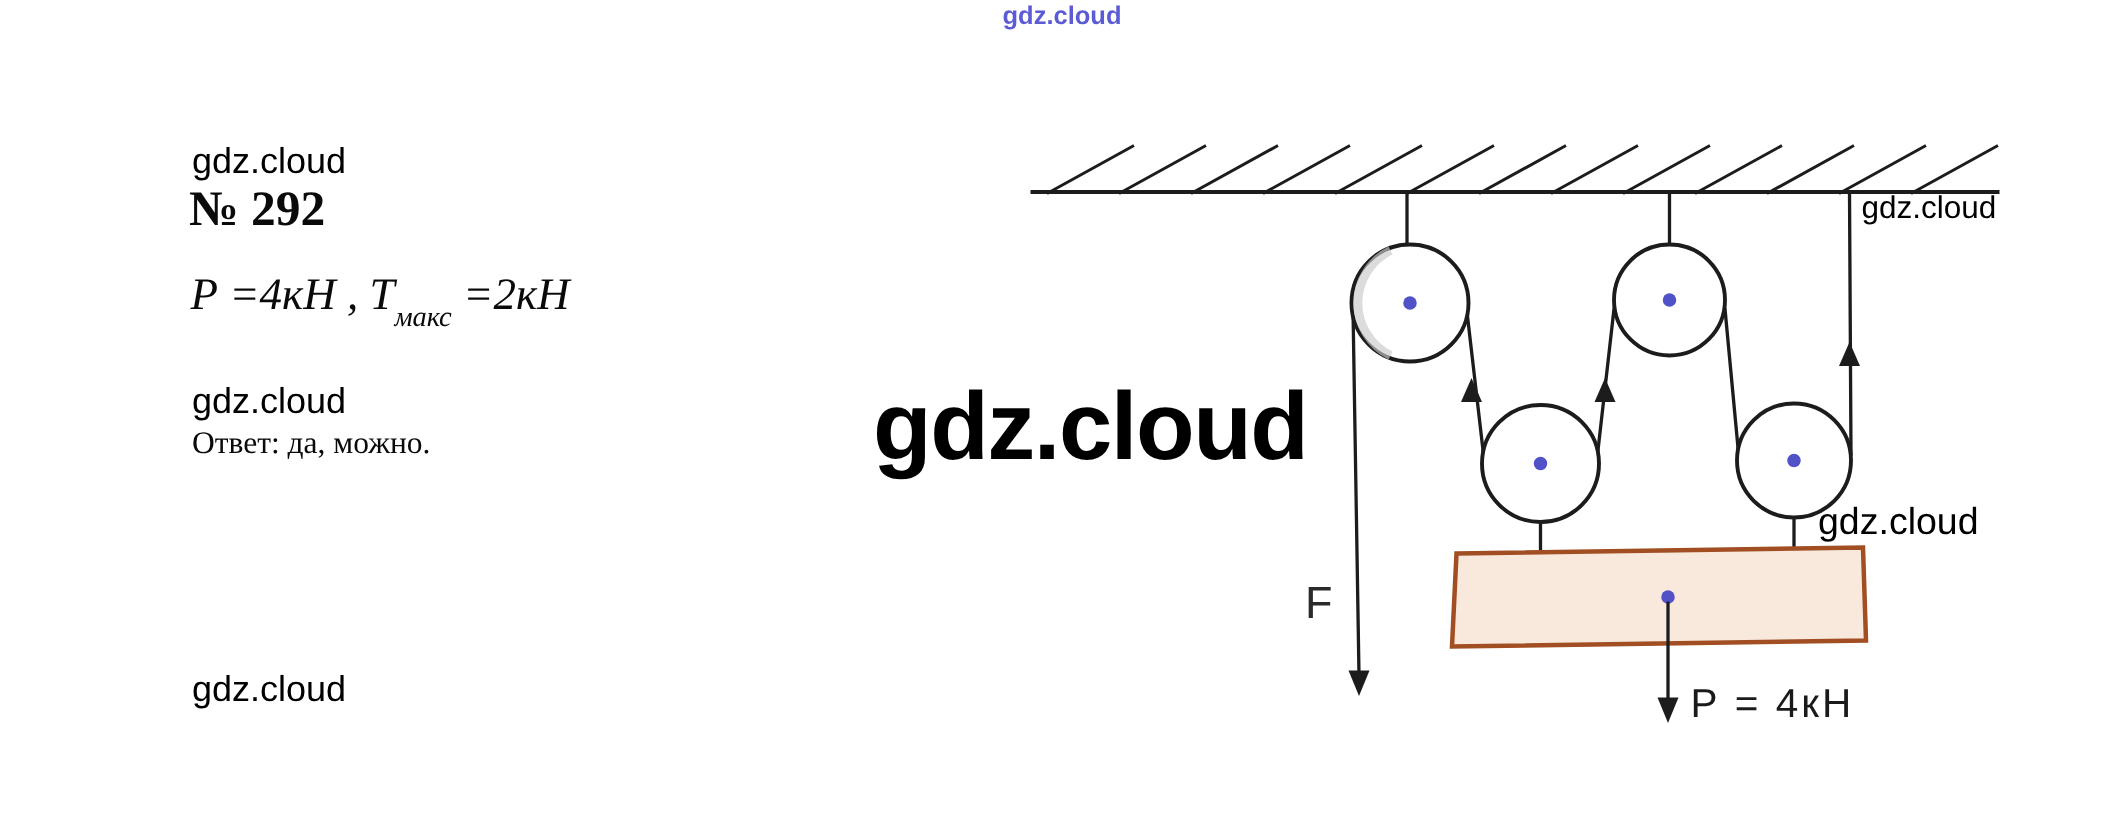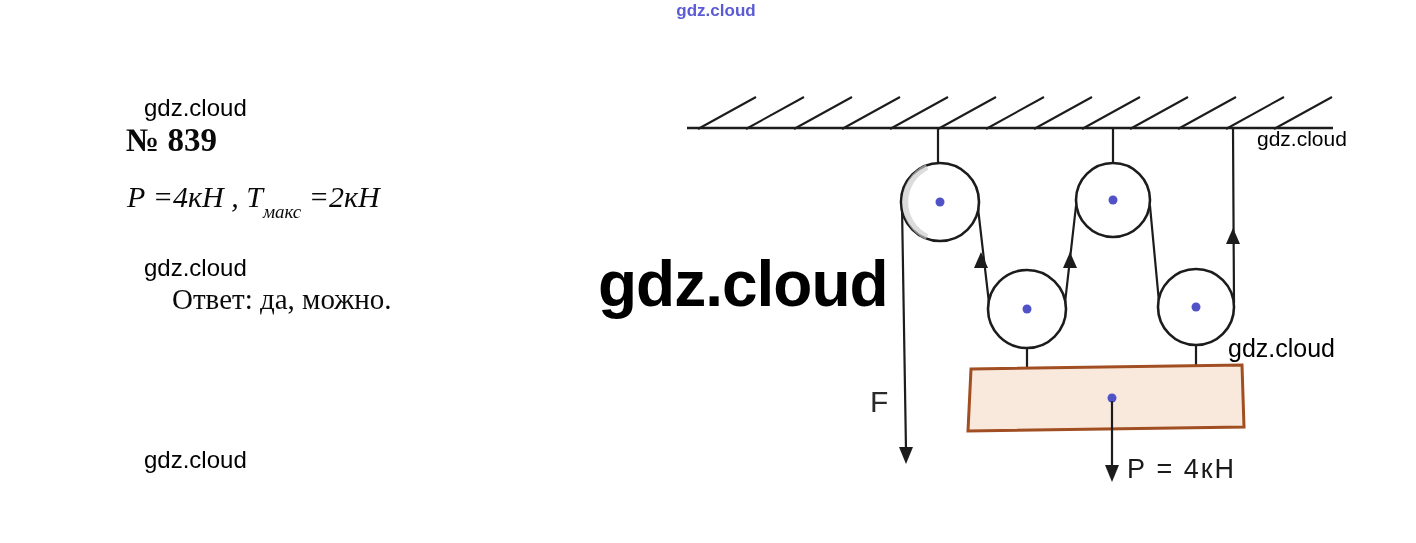--- a/index.html
+++ b/index.html
@@ -1,36 +1,36 @@
 <!DOCTYPE html>
 <html><head>
 <meta charset="utf-8">
 <style>
   * { margin:0; padding:0; box-sizing:border-box; }
   html,body { background:#ffffff; }
   body { font-family:"Liberation Sans", sans-serif; }
   .page { position:relative; width:1416px; height:543px; background:#fff; overflow:hidden; }
   .abs { position:absolute; }
 
-  .wm { font-family:"Liberation Sans", sans-serif; font-size:24px; color:#000; white-space:nowrap;padding-left:16px; }
+  .wm { font-family:"Liberation Sans", sans-serif; font-size:24px; color:#000; white-space:nowrap; }
   .wm-top { left:0; right:0; top:1px; text-align:center; font-size:17px; font-weight:600;
             color:#5b5bd6; filter:blur(0.4px); }
   .wm-left-top    { left:128px; top:94px; }
   .wm-left-mid    { left:128px; top:254px; }
   .wm-left-bottom { left:128px; top:446px; }
   .wm-right-top   { left:1241px; top:127px; font-size:21px; }
   .wm-right-mid   { left:1212px; top:334px; font-size:25px; }
   .wm-big { left:582px; top:247px; font-size:64px; font-weight:700; letter-spacing:-1px;
             color:#000; font-family:"Liberation Sans", sans-serif; white-space:nowrap; }
 
   .serif { font-family:"Liberation Serif", serif; color:#0a0a0a; }
   .problem-number { left:126px; top:122px; font-size:33px; font-weight:700; white-space:nowrap; }
   .given { left:127px; top:180px; font-size:30px; white-space:nowrap;font-style:italic; }
   .given sub { font-size:19px; position:relative; bottom:-4px; }
-  .answer { left:128px; top:283px; font-size:29px; white-space:nowrap;margin-left:44px; }
+  .answer { left:128px; top:283px; font-size:21px; white-space:nowrap; }
 
   svg.diagram { position:absolute; left:0; top:0; }
   svg .ln   { stroke:#1c1c1c; stroke-width:2.2; fill:none; stroke-linecap:round; }
   svg .thick{ stroke:#1c1c1c; stroke-width:2.6; fill:none; }
   svg .circ { stroke:#1c1c1c; stroke-width:2.6; fill:#ffffff; }
   svg .arrow{ fill:#1c1c1c; stroke:none; }
   svg .load { stroke:#a14e22; stroke-width:3; }
   svg #hatch line { stroke:#1c1c1c; stroke-width:2; }
   svg .shade{ stroke:#c9c9c9; stroke-width:6; fill:none; opacity:0.65; }
   svg text.flabel { font-family:"Liberation Sans", sans-serif; font-size:30px; fill:#2a2a2a; }
@@ -42,21 +42,21 @@
 <div class="page">
 
   <div class="abs wm wm-top">gdz.cloud</div>
   <div class="abs wm wm-left-top">gdz.cloud</div>
   <div class="abs wm wm-left-mid">gdz.cloud</div>
   <div class="abs wm wm-left-bottom">gdz.cloud</div>
   <div class="abs wm wm-big">gdz.cloud</div>
   <div class="abs wm wm-right-top">gdz.cloud</div>
   <div class="abs wm wm-right-mid">gdz.cloud</div>
 
-  <div class="abs serif problem-number">№ 839</div>
+  <div class="abs serif problem-number">№ 292</div>
   <div class="abs serif given">
     <span>Р =4кН , Т</span><sub>макс</sub><span> =2кН</span>
   </div>
   <div class="abs serif answer">Ответ: да, можно.</div>
 
   <svg class="diagram" width="1416" height="543" viewBox="0 0 1416 543">
 
     <g id="hatch">
         <line x1="698" y1="129" x2="756" y2="97"></line>
         <line x1="746" y1="129" x2="804" y2="97"></line>

